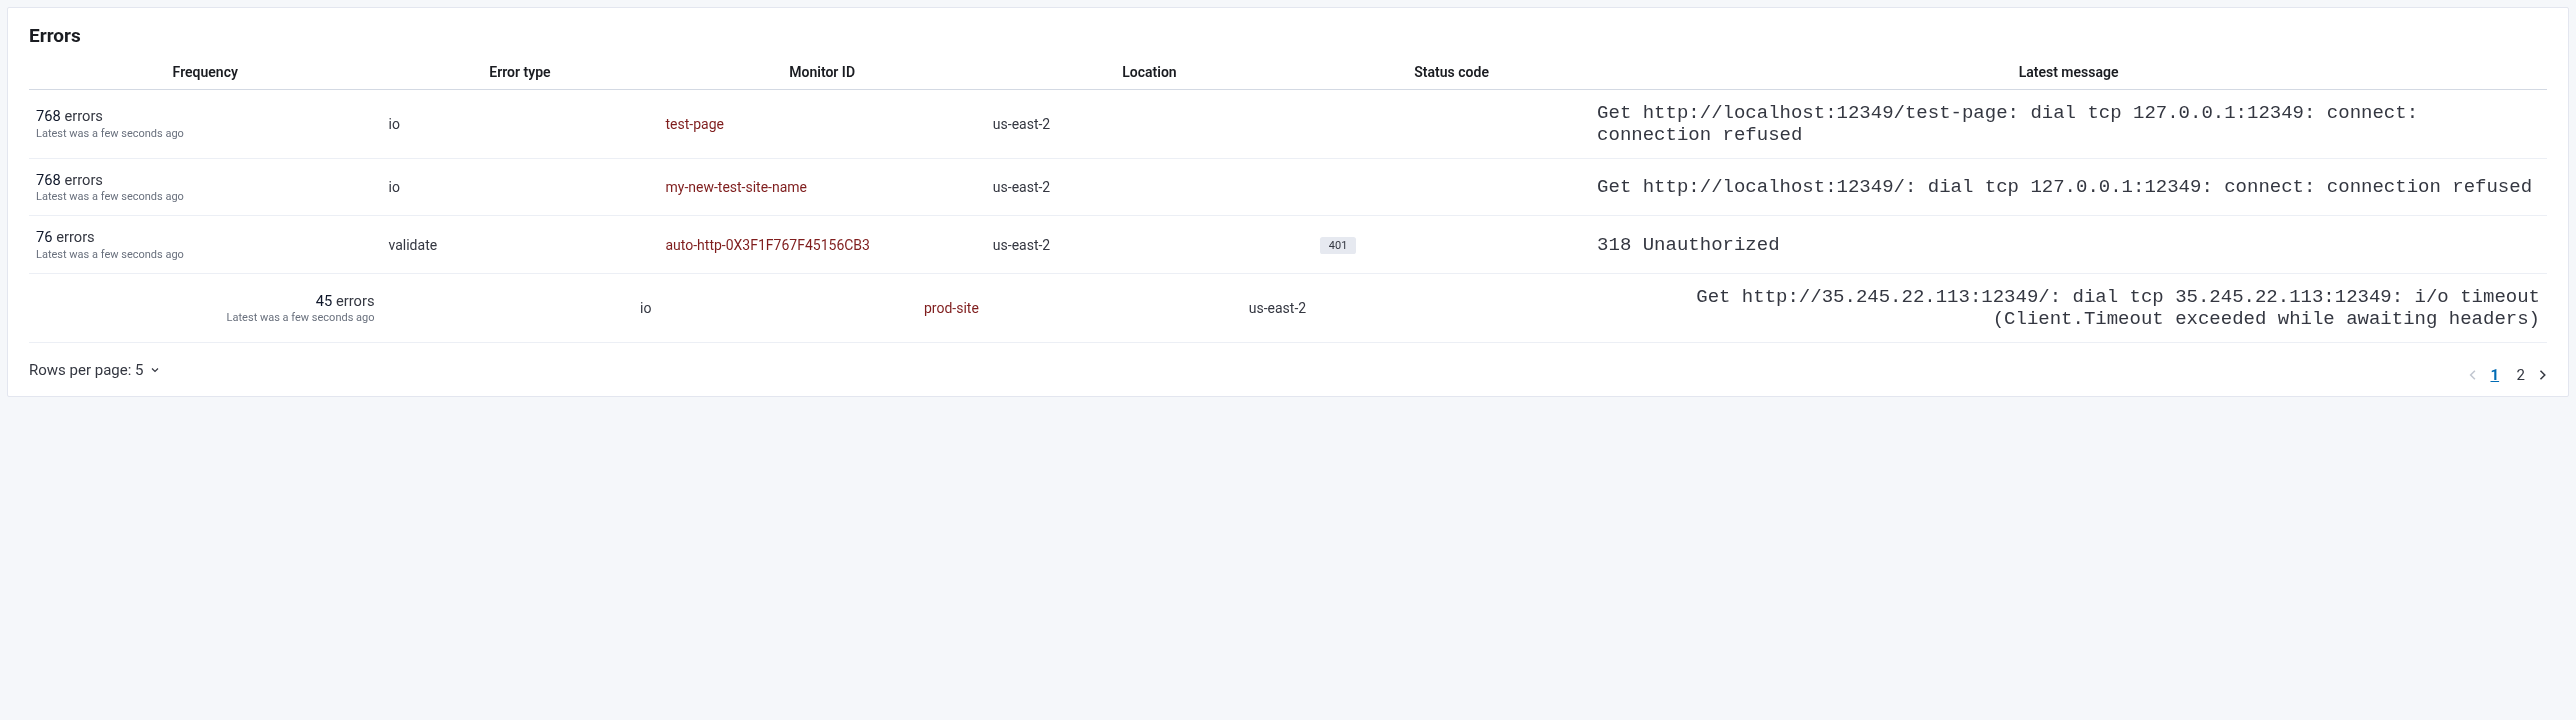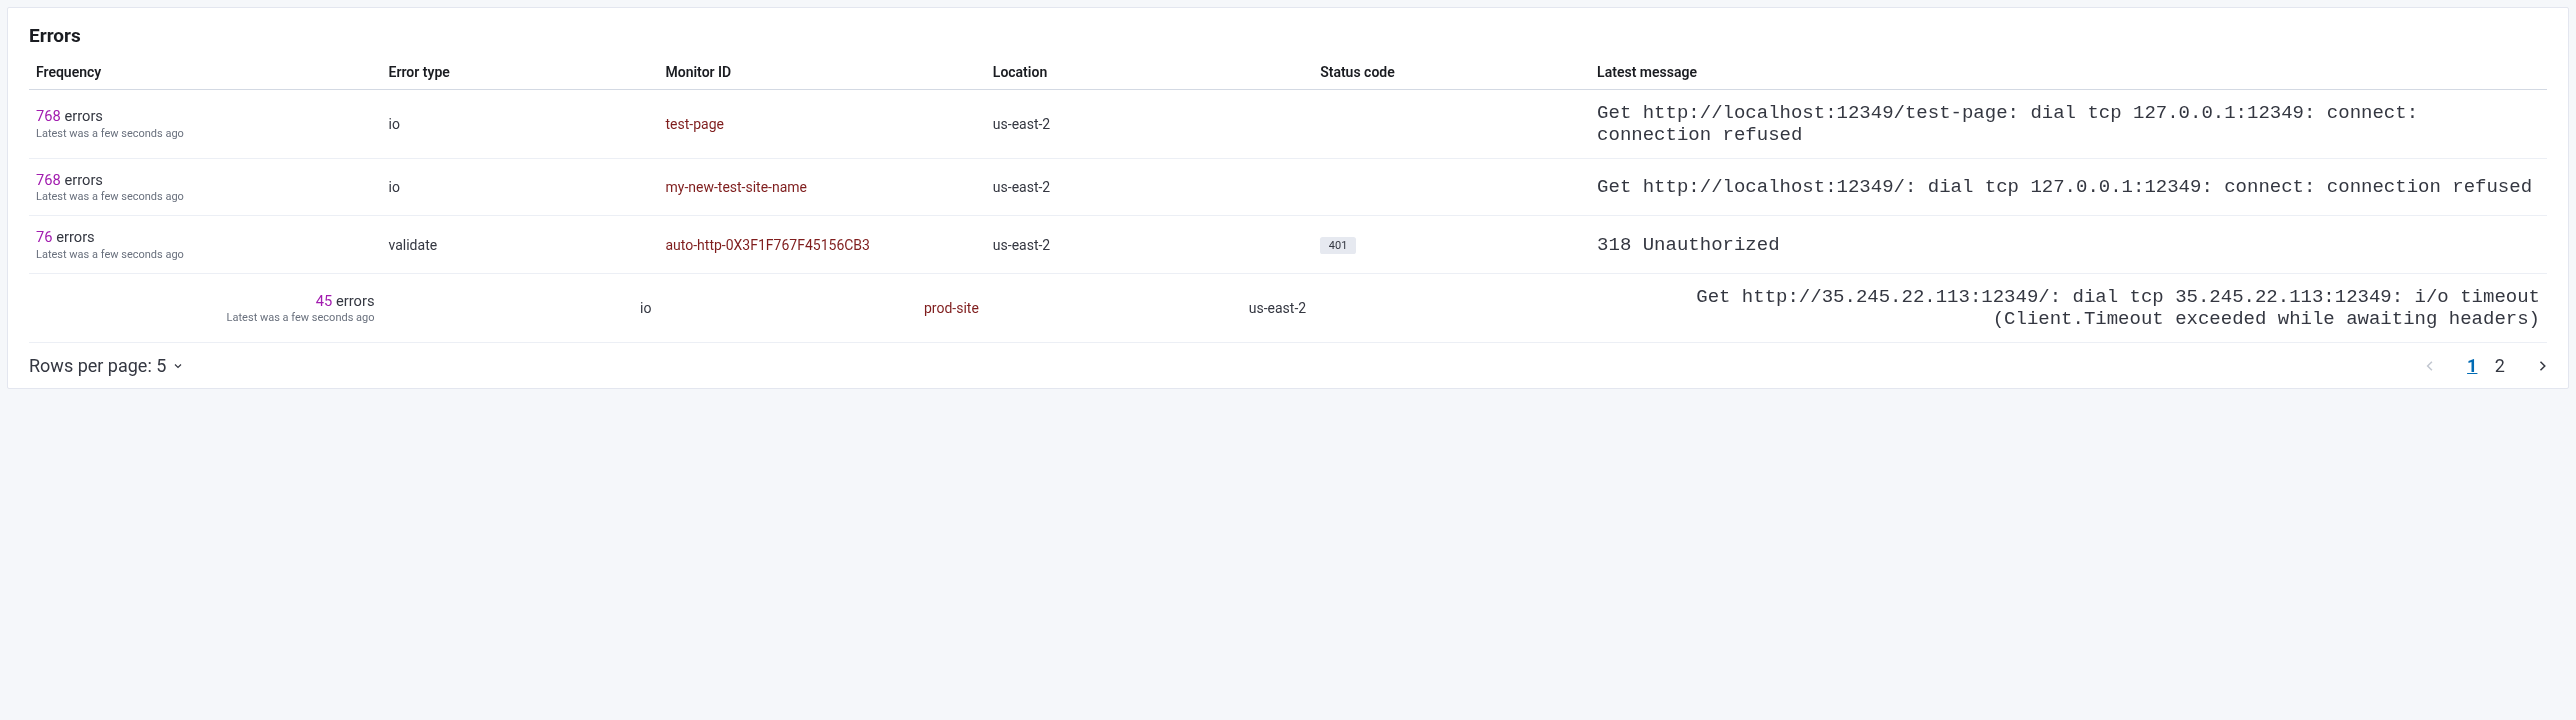--- a/index.html
+++ b/index.html
@@ -19,36 +19,36 @@
       font-size: 19px;
       font-weight: 700;
       margin-bottom: 8.7px;
     }
     table {
       width: 100%;
       border-collapse: collapse;
       table-layout: fixed;
     }
     thead th {
-      text-align: left;
+      text-align: center;
       font-weight: 600;
       font-size: 14px;
       padding: 8.7px 7px;
       border-bottom: 0.9px solid #d3d9e3;
       color: #1a1c21;
     }
     tbody td {
       padding: 12px 7px;
       border-bottom: 0.9px solid #eceff5;
       vertical-align: middle;
       font-size: 14px;
       color: #343741;
     }
     tbody tr:last-child td { border-bottom: 0.9px solid #eceff5; text-align: right; }
-    .freq-count { color: #a21caf; font-size: 14.7px; }
+    .freq-count { color: #0f172a; font-size: 14.7px; }
     .freq-word { color: #343741; font-size: 14.7px; }
     .freq-latest { color: #69707d; font-size: 11px; margin-top: 1.7px; }
     .monitor-link { color: #7f1d1d; text-decoration: none; cursor: pointer; }
     .status-badge {
       background: #e6e9f0;
       color: #343741;
       padding: 1.7px 8.7px;
       border-radius: 2.6px;
       font-size: 11px;
       display: inline-block;
@@ -64,35 +64,36 @@
     .col-type { width: 11%; }
     .col-monitor { width: 13%; }
     .col-loc { width: 13%; }
     .col-status { width: 11%; }
     .col-msg { width: 38%; }
     .footer {
       display: flex;
       justify-content: space-between;
       align-items: center;
       padding-top: 12px;
-      font-size: 18px;
+      font-size: 15px;
       color: #343741;
       text-align: center;
     }
     .rows-per-page {
       display: inline-flex;
       align-items: center;
       gap: 5.2px;
       cursor: pointer;
     }
     .chev { width: 12px; height: 12px; }
     .pagination {
       display: inline-flex;
       align-items: center;
-      gap: 23px;
+      gap: 3px;
+      margin-top: 11px;
     }
     .page-arrow {
       color: #98a2b3;
       cursor: pointer;
       display: inline-flex;
     }
     .page-arrow.enabled { color: #343741; }
     .page-num {
       color: #343741;
       cursor: pointer;

